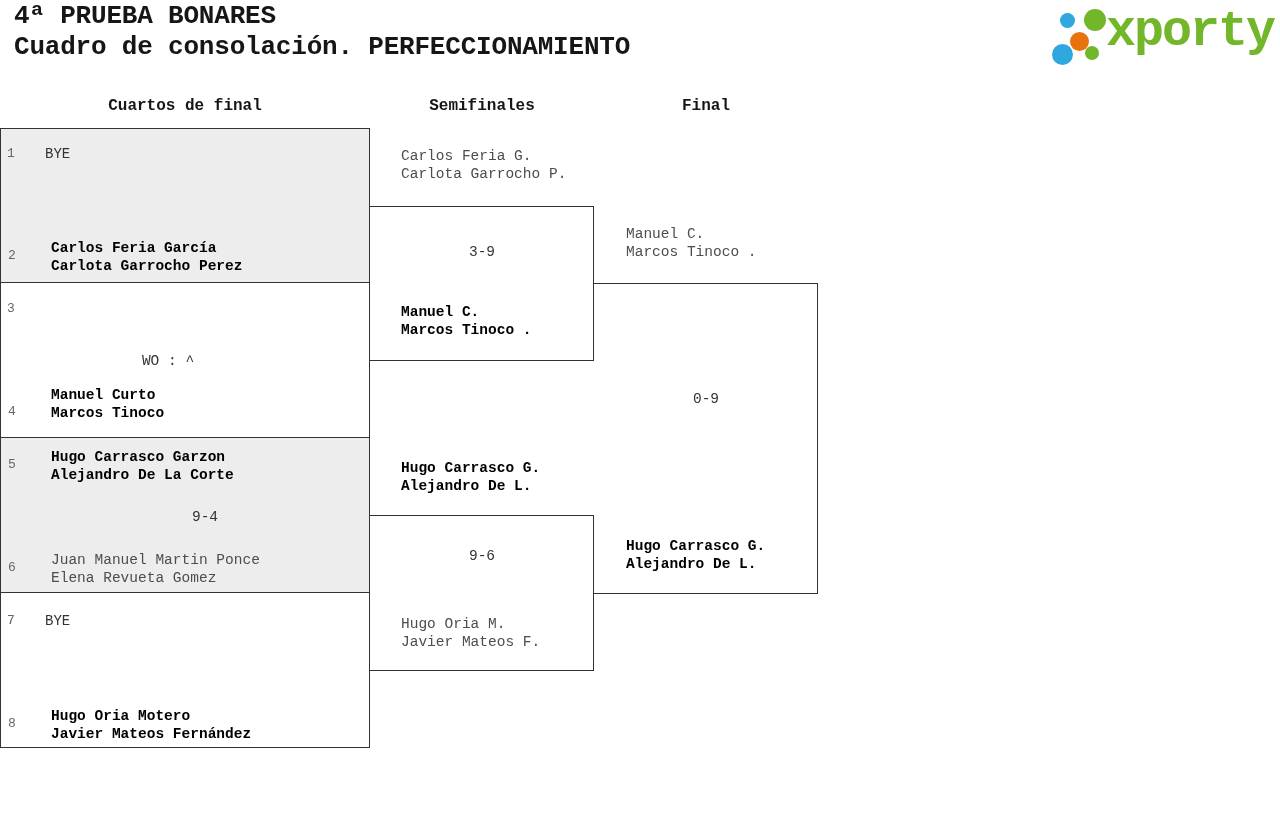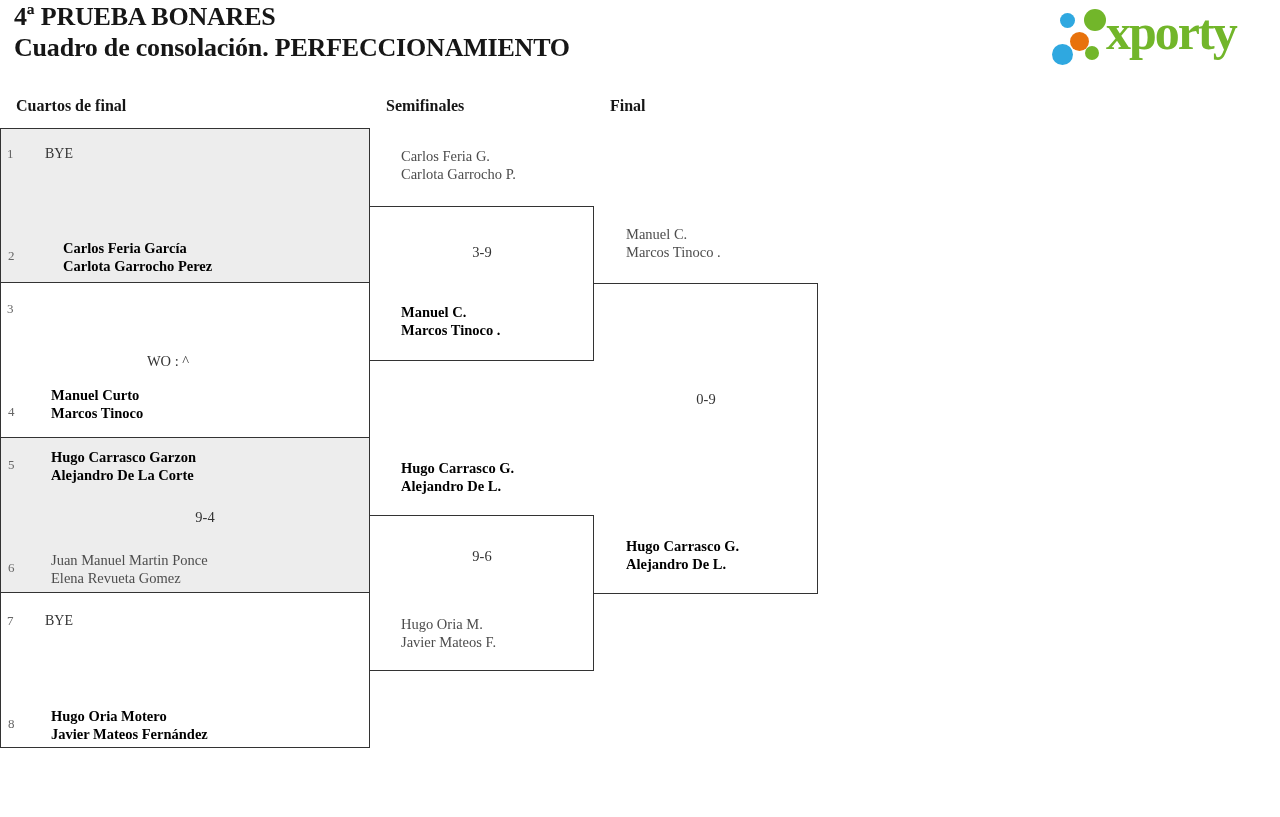--- a/index.html
+++ b/index.html
@@ -1,23 +1,23 @@
 <!DOCTYPE html>
 <html><head>
 <meta charset="utf-8">
 <style>
   html,body{margin:0;padding:0;background:#fff;}
   .page{position:relative;width:1280px;height:817px;background:#ffffff;
-        font-family:Liberation Serif, serif;overflow:hidden;}
+        font-family:Liberation Mono, monospace;overflow:hidden;}
 
   .title{position:absolute;left:14px;top:1px;font-size:26px;font-weight:700;
          line-height:31px;color:#161616;letter-spacing:-0.2px;}
 
   .round-header{position:absolute;top:97px;font-size:16px;font-weight:700;
-                color:#161616;margin-left:16px;}
+                color:#161616;text-align:center;}
 
   .box{position:absolute;border:1px solid #333;box-sizing:border-box;background:transparent;}
   .qf{left:0;width:370px;height:155px;}
   .no-top{border-top:none;}
   .shaded{background:#ededed;}
   .sf{left:370px;width:224px;border-left:none;}
   .final-slot{left:594px;top:283px;width:224px;height:311px;border-left:none;}
 
   .names{position:absolute;font-size:14.5px;line-height:18px;color:#4d4d4d;font-weight:400;margin-left:24px;}
   .names span{display:block;white-space:nowrap;}
@@ -68,21 +68,21 @@
   <div class="box sf" style="top:206px;height:155px;"></div>
   <div class="box sf" style="top:515px;height:156px;"></div>
 
   <div class="box final-slot"></div>
 
   <div class="seed" style="left:7px;top:146px;">1</div>
   <div class="names bye" style="left:21px;top:145px;">
     <span>BYE</span>
   </div>
   <div class="seed" style="left:8px;top:248px;">2</div>
-  <div class="names winner" style="left:39px;top:239px;">
+  <div class="names winner" style="left:27px;top:239px;">
     <span>Carlos Feria García</span>
     <span>Carlota Garrocho Perez</span>
   </div>
 
   <div class="seed" style="left:7px;top:301px;">3</div>
   <div class="names" style="left:27px;top:301px;">
     <span></span>
   </div>
   <div class="score" style="left:0;width:336px;top:353px;">WO : ^</div>
   <div class="seed" style="left:8px;top:404px;">4</div>

